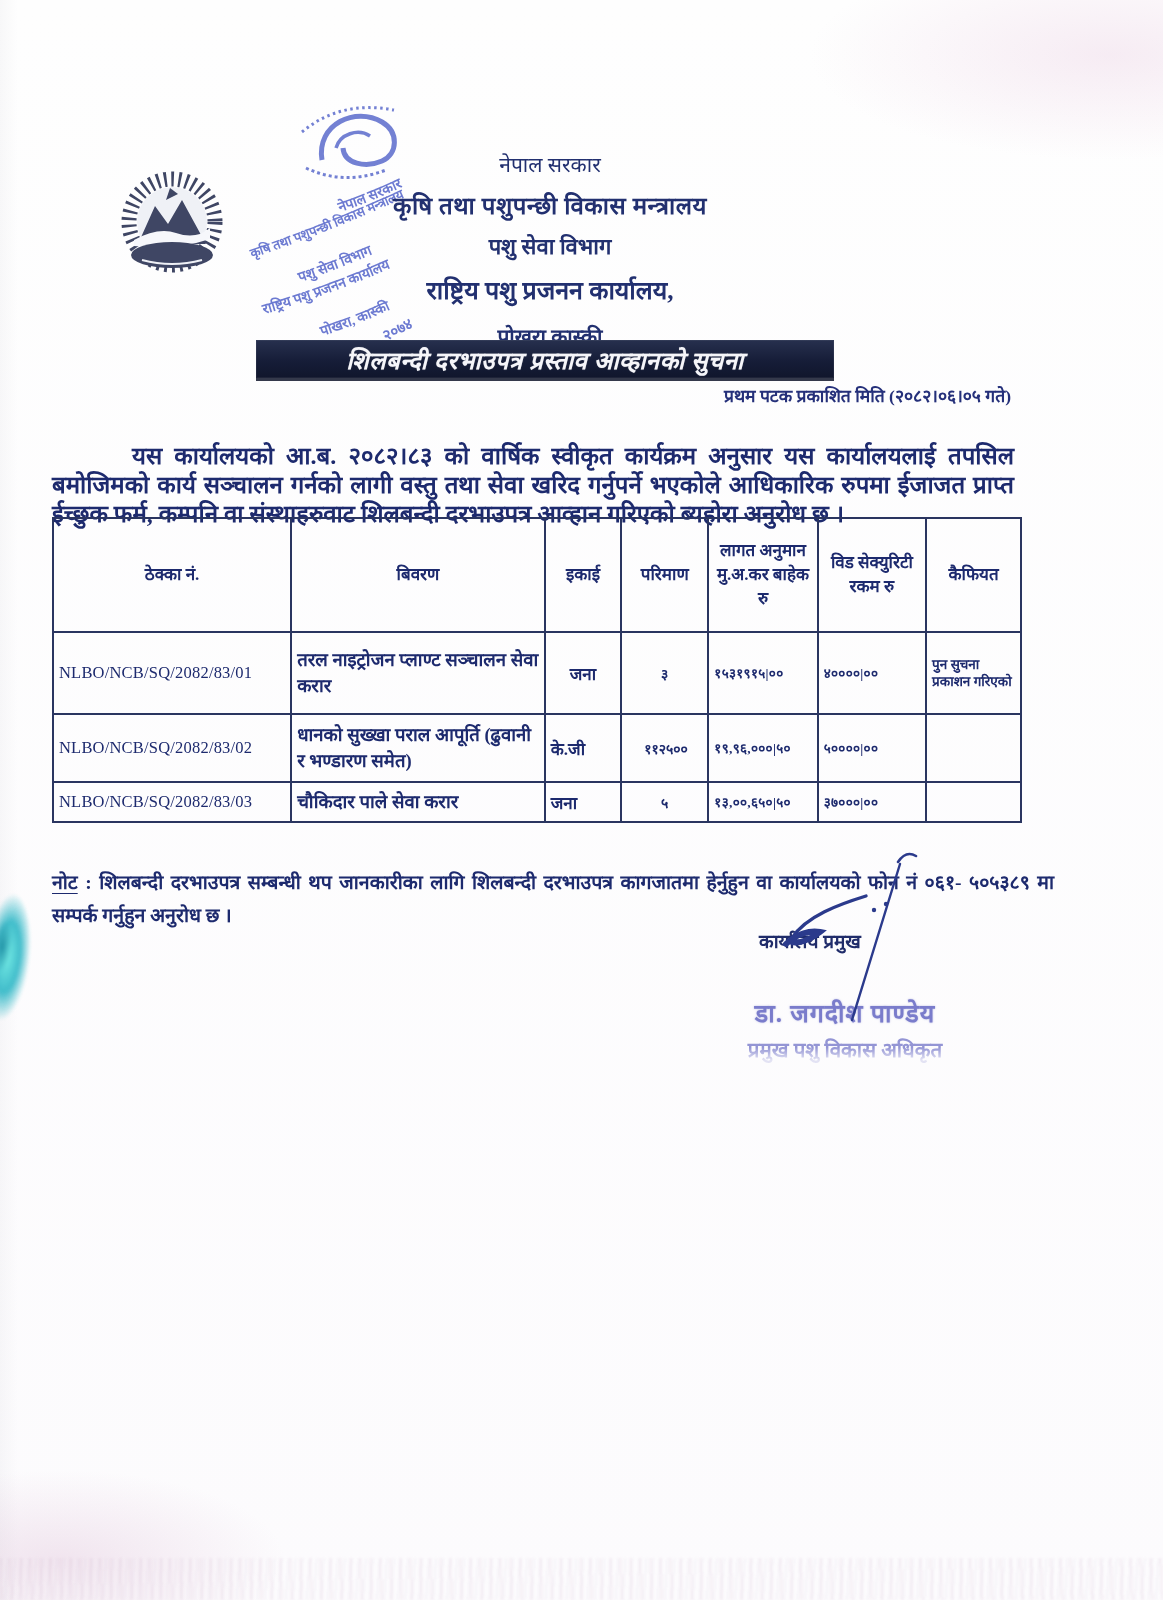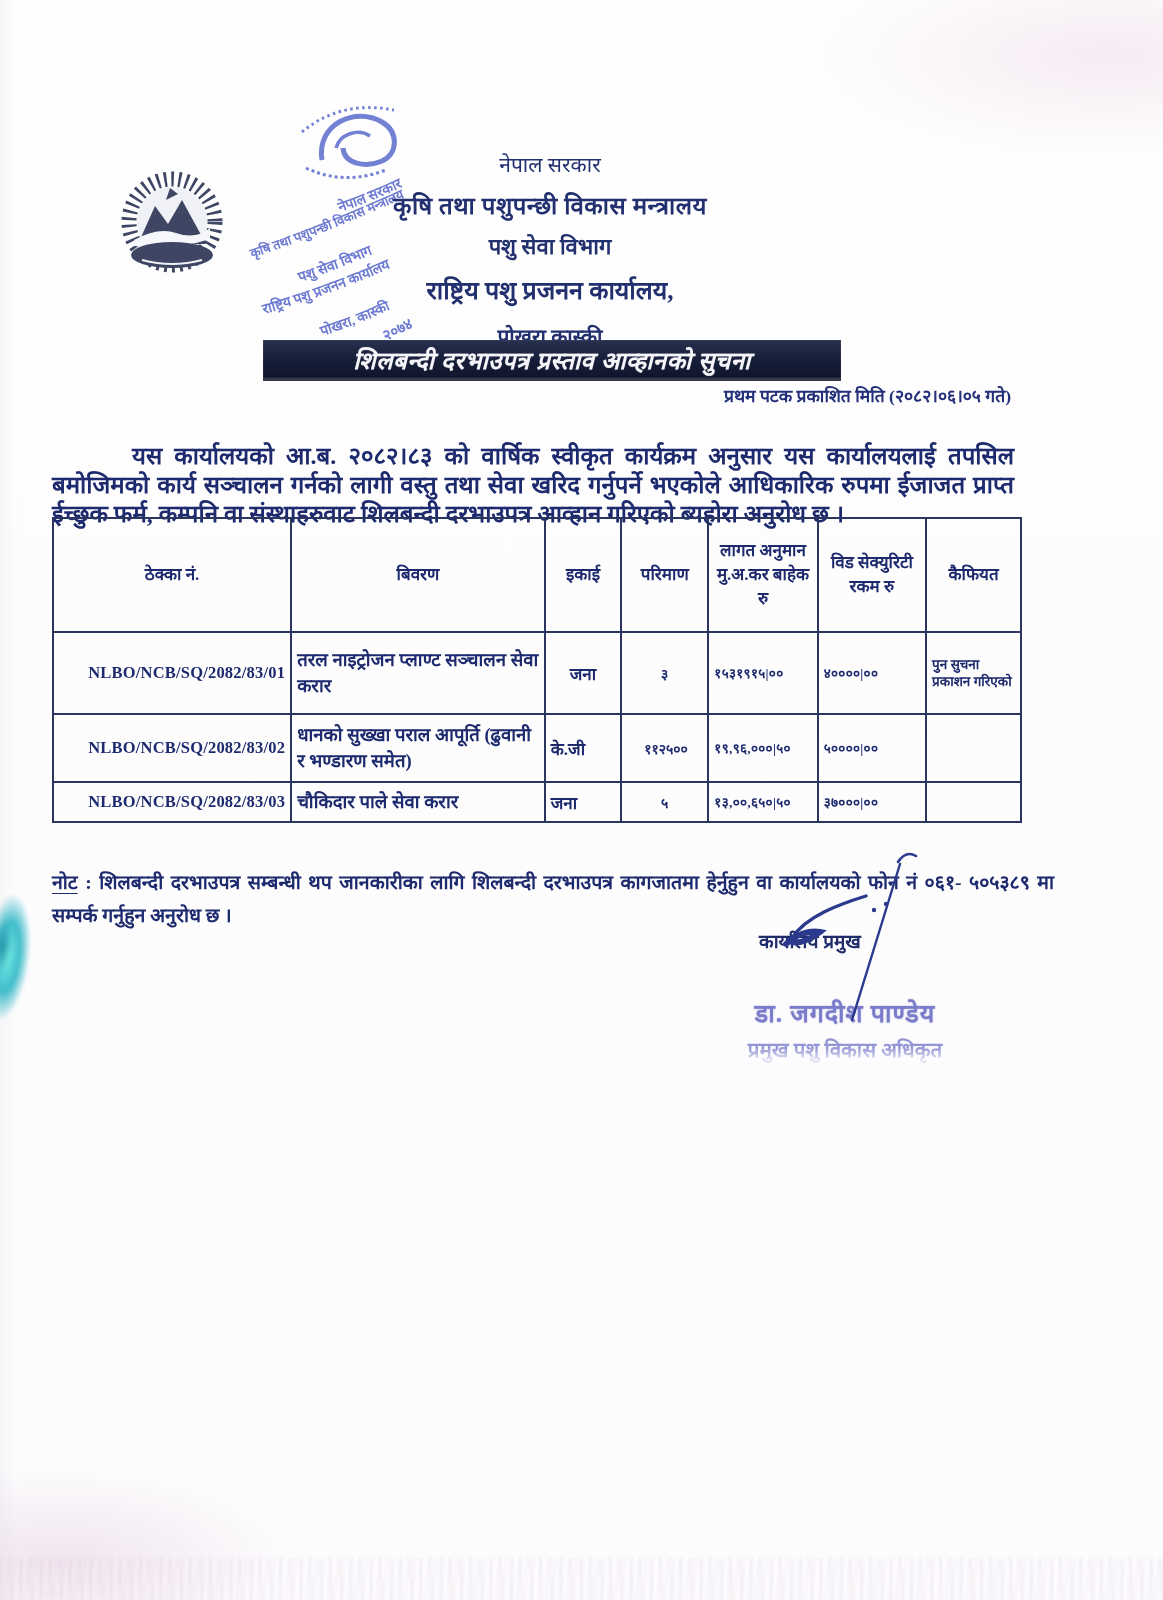--- a/index.html
+++ b/index.html
@@ -40,21 +40,21 @@
   .head-text{
     position:absolute;left:330px;top:150px;width:440px;text-align:center;color:#223070;
   }
   .head-text .l1{font-size:21px;margin:0 0 10px;}
   .head-text .l2{font-size:24px;font-weight:bold;margin:0 0 9px;letter-spacing:.5px;}
   .head-text .l3{font-size:22px;font-weight:bold;margin:0 0 8px;}
   .head-text .l4{font-size:25px;font-weight:bold;margin:12px 0 7px;}
   .head-text .l5{font-size:21px;font-weight:bold;margin:16px;}
   
   .banner{
-    position:absolute;left:263px;top:340px;width:578px;height:38px;
+    position:absolute;left:256px;top:340px;width:578px;height:38px;
     background:linear-gradient(180deg,#27304e 0%,#161d38 55%,#10162c 100%);
     display:flex;align-items:center;justify-content:center;
     box-shadow:0 3px 0 rgba(16,22,44,.85), inset 0 0 0 1px rgba(255,255,255,.06);
   }
   .banner span{
     color:#f5f5f9;font-size:24px;font-weight:bold;font-style:italic;letter-spacing:.5px;
     text-shadow:0 0 1px rgba(255,255,255,.4);
   }
   .published{
     position:absolute;right:152px;top:383px;font-size:17.5px;font-weight:bold;color:#25307a;
@@ -66,21 +66,21 @@
   }
   
   table.tender{
     position:absolute;left:52px;top:517px;width:970px;border-collapse:collapse;table-layout:fixed;
     color:#1d2a6e;
   }
   table.tender th,table.tender td{
     border:2px solid #2a3560;vertical-align:middle;padding:2px 5px;
   }
   table.tender th{height:108px;font-size:17px;font-weight:bold;text-align:center;line-height:24px;}
-  td.cno{font-size:16.5px;text-align:right;font-family:"Liberation Serif","DejaVu Serif",serif;letter-spacing:.2px;font-weight:bold;}
+  td.cno{font-size:16.5px;text-align:left;font-family:"Liberation Serif","DejaVu Serif",serif;letter-spacing:.2px;font-weight:normal;}
   td.desc{font-size:18.5px;font-weight:bold;line-height:26px;padding-left:9px;}
   td.unit{font-size:17px;font-weight:bold;text-align:left;padding-left:7px;}
   td.qty{font-size:14px;text-align:center;font-weight:bold;}
   td.num{font-size:13.5px;font-weight:bold;text-align:left;padding-left:4px;letter-spacing:.3px;}
   td.rem{font-size:13.5px;font-weight:bold;line-height:17px;padding:2px 3px;}
   tr.r1 td{height:76px;}
   tr.r2 td{height:62px;}
   tr.r3 td{height:34px;}
   
   .note{

